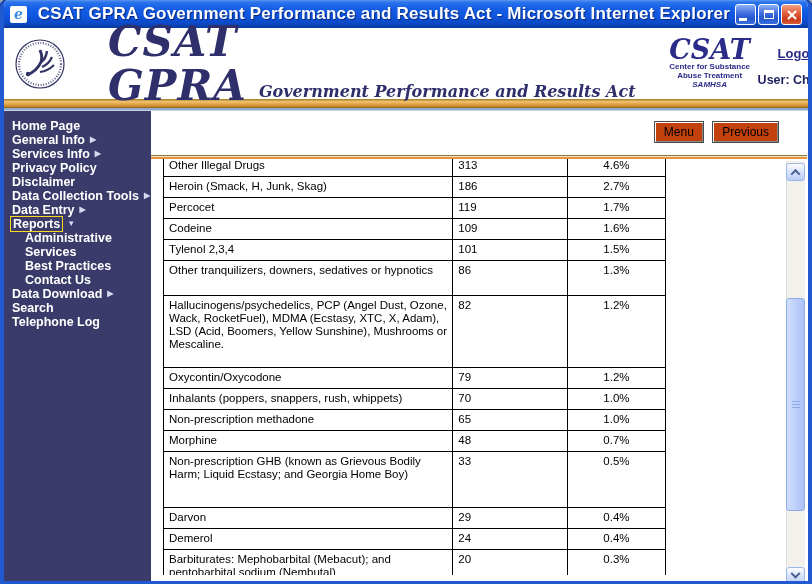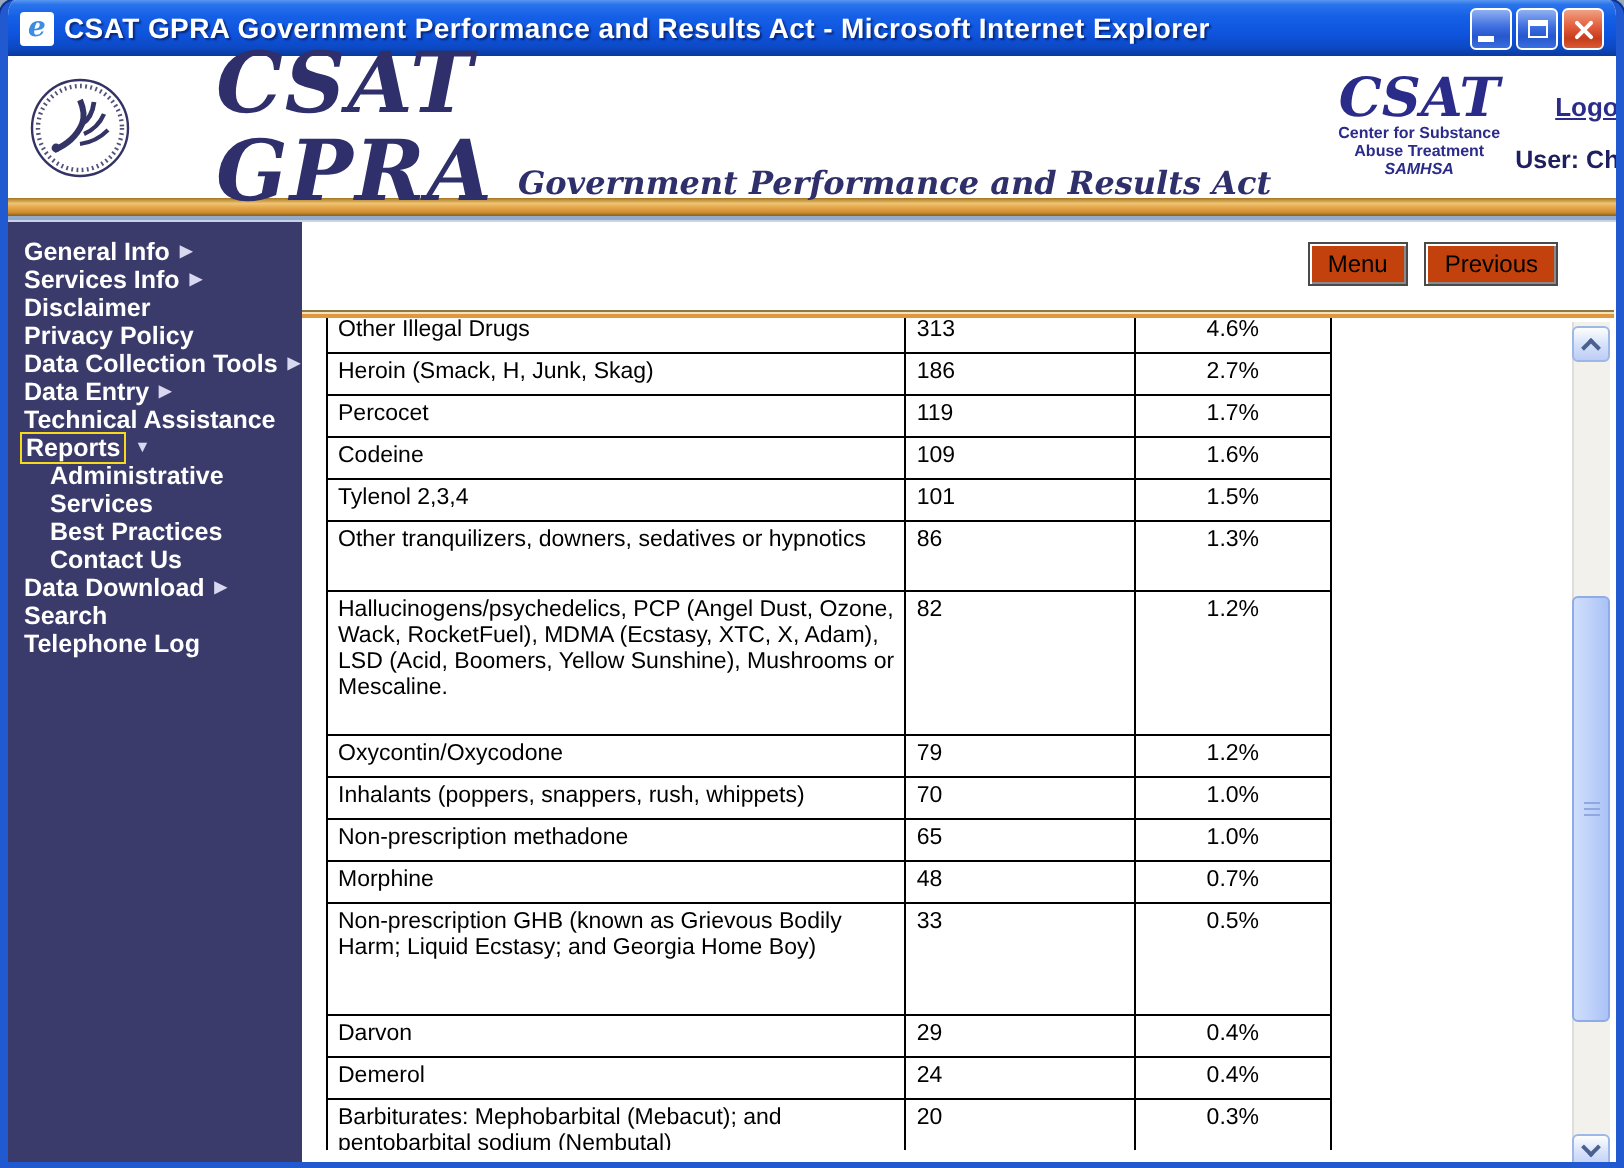--- a/index.html
+++ b/index.html
@@ -17,22 +17,22 @@
   .titlebar{
     height:28px; display:flex; align-items:center; gap:5px; padding:0 6px;
     background:linear-gradient(180deg,#5a96f0 0%,#2a74ec 8%,#155fe6 30%,#0f54dd 60%,#0c49c4 85%,#0a3ea6 96%,#093b9e 100%);
   }
   .ie-icon{
     width:17px;height:17px; background:#fff; border-radius:2px;
     display:flex;align-items:center;justify-content:center;
     font:bold italic 14px "DejaVu Serif",serif; color:#3C8CE0; flex:0 0 auto;
   }
   .title-text{
-    color:#fff; font-weight:bold; font-size:14px; letter-spacing:.2px;
-    text-shadow:1px 1px 1px rgba(0,10,60,.6); white-space:nowrap; overflow:hidden; flex:1;
+    color:#fff; font-weight:bold; font-size:17px; letter-spacing:.2px;
+    text-shadow:1px 1px 1px rgba(0,10,60,.6); white-space:nowrap; overflow:hidden; flex:1;text-align:right;
   }
   .win-buttons{ display:flex; gap:2px; }
   .winbtn{
     width:21px;height:21px;border:1px solid #fff;border-radius:3px;
     display:flex;align-items:center;justify-content:center;cursor:pointer;
   }
   .winbtn.min,.winbtn.max{ background:linear-gradient(180deg,#8fb0f2 0%,#3d6de0 45%,#2657cc 70%,#3a6ee0 100%); }
   .winbtn.close{ background:linear-gradient(180deg,#f0a184 0%,#e25b3a 45%,#c63d1c 75%,#d95b35 100%); }
   .glyph-min{ width:8px;height:3px;background:#fff;margin:10px 0 0 -6px; }
   .glyph-max{ width:10px;height:9px;border:1px solid #fff;border-top-width:3px; }
@@ -169,43 +169,43 @@
     </div>
   </div>
 
   <div class="gold-stripe"></div>
   <div class="gray-line"></div>
 
   <div class="content">
 
     <nav class="sidebar">
       <div class="nav-item">
+          <span class="lbl">Home Page</span>
+        </div>
+      <div class="nav-item">
           <span class="lbl">General Info</span>
           <span class="arrow">▶</span>
         </div>
       <div class="nav-item">
           <span class="lbl">Services Info</span>
           <span class="arrow">▶</span>
         </div>
       <div class="nav-item">
+          <span class="lbl">Privacy Policy</span>
+        </div>
+      <div class="nav-item">
           <span class="lbl">Disclaimer</span>
         </div>
       <div class="nav-item">
-          <span class="lbl">Privacy Policy</span>
-        </div>
-      <div class="nav-item">
           <span class="lbl">Data Collection Tools</span>
           <span class="arrow">▶</span>
         </div>
       <div class="nav-item">
           <span class="lbl">Data Entry</span>
           <span class="arrow">▶</span>
-        </div>
-      <div class="nav-item">
-          <span class="lbl">Technical Assistance</span>
         </div>
       <div class="nav-item">
           <span class="lbl boxed">Reports</span>
           <span class="arrow">▼</span>
         </div>
       <div class="nav-item indent">
           <span class="lbl">Administrative</span>
         </div>
       <div class="nav-item indent">
           <span class="lbl">Services</span>

